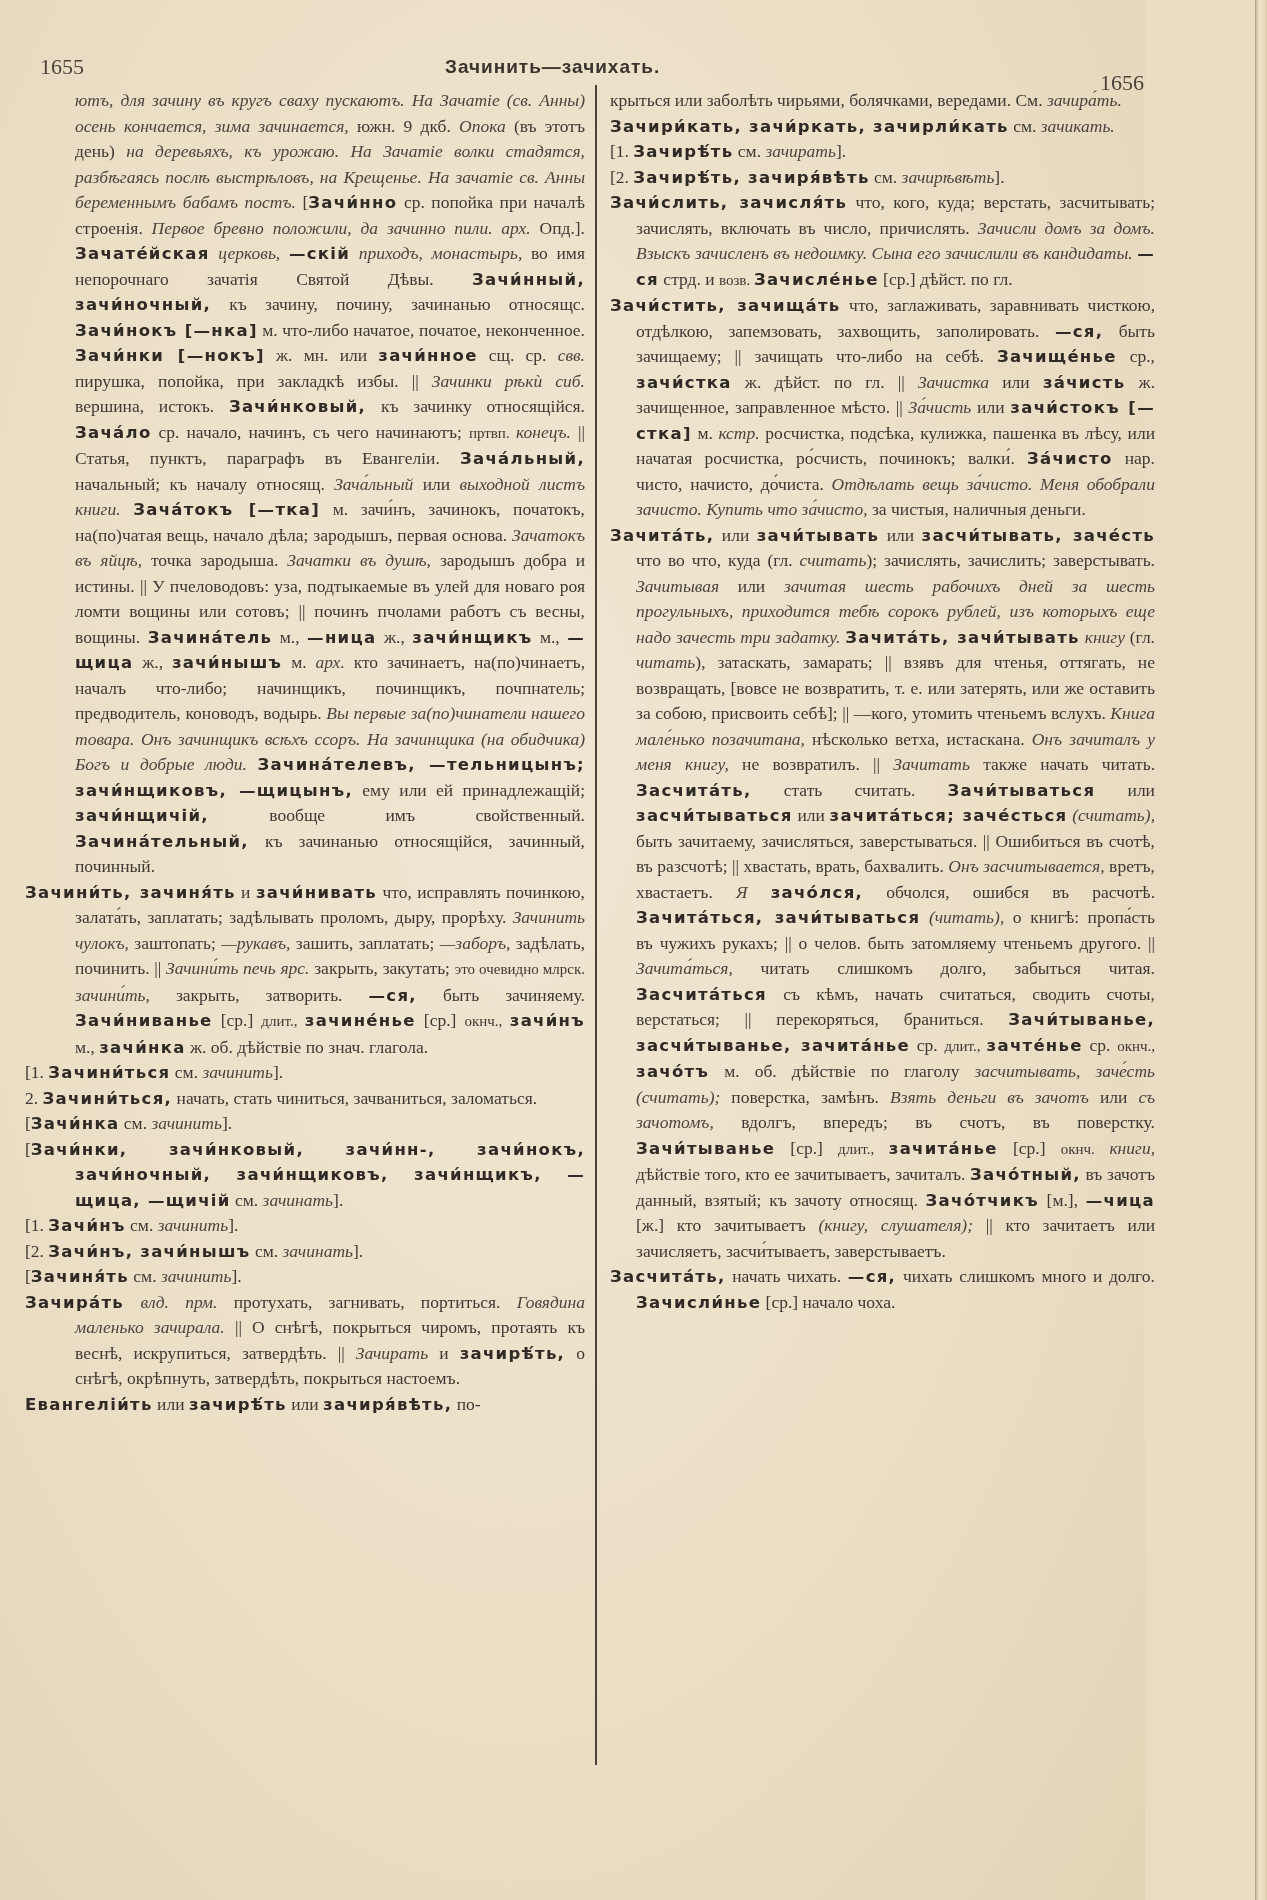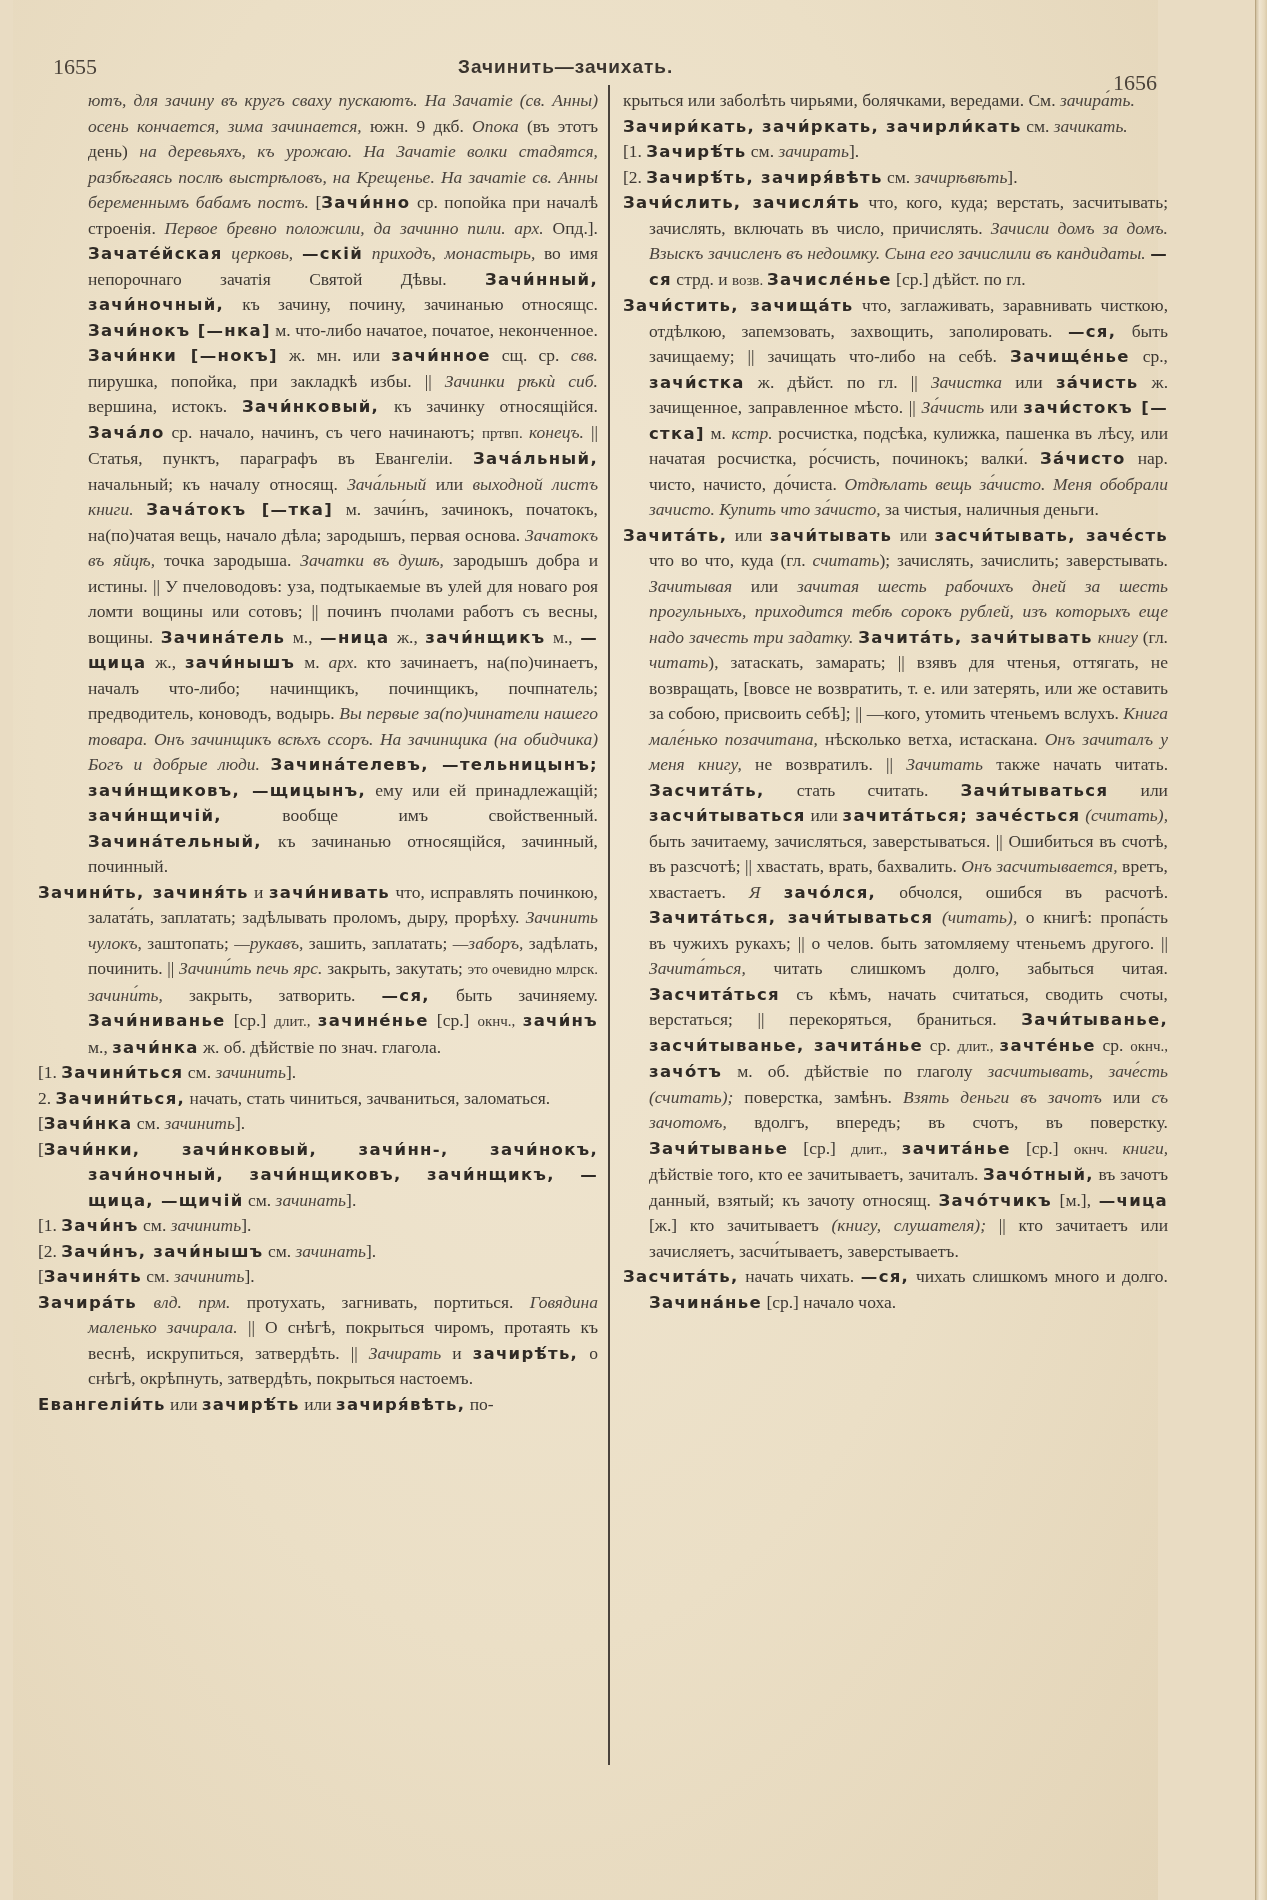--- a/index.html
+++ b/index.html
@@ -6,21 +6,20 @@
   body {
     width: 1267px; height: 1900px; overflow: hidden;
     background: #e9dcc3;
     font-family: "DejaVu Serif", "Liberation Serif", serif;
     color: #3d3833;
     position: relative;
   }
   .page {
     position: absolute; left: 0; top: 0; width: 1145px; height: 1900px;
     background: radial-gradient(ellipse at 45% 40%, #f0e6d2 0%, #ebdfc6 55%, #e3d4b7 100%);
-    margin-left: 13px;
   }
   .page-edge {
     position: absolute; left: 1255px; top: 0; width: 12px; height: 1900px;
     background: linear-gradient(90deg, #cfbf9f 0%, #efe4cf 30%, #e6d8bc 70%, #d7c6a4 100%);
     border-left: 1px solid #b9a682;
   }
   .header {
     position: absolute; top: 52px; left: 0; width: 1255px; height: 40px;
   }
   .pno { position: absolute; font-family: "Liberation Serif", serif; font-size: 22px; color: #4a423a; }
@@ -77,16 +76,16 @@
     </div>
   <div class="col-rule"></div>
   <div class="col right">
       <p class="entry"><span class="seg-n">    крыться или заболѣть чирьями, болячками, вередами. См. </span><span class="seg-i">зачира́ть.</span></p>
       <p class="entry hang"><span class="seg-b">Зачири́кать, зачи́ркать, зачирли́кать</span><span class="seg-n"> см. </span><span class="seg-i">зачикать.</span></p>
       <p class="entry hang"><span class="seg-n">[1. </span><span class="seg-b">Зачирѣ́ть</span><span class="seg-n"> см. </span><span class="seg-i">зачирать</span><span class="seg-n">].</span></p>
       <p class="entry hang"><span class="seg-n">[2. </span><span class="seg-b">Зачирѣ́ть, зачиря́вѣть</span><span class="seg-n"> см. </span><span class="seg-i">зачирѣвѣть</span><span class="seg-n">].</span></p>
       <p class="entry hang"><span class="seg-b">Зачи́слить, зачисля́ть</span><span class="seg-n"> что, кого, куда; верстать, засчитывать; зачислять, включать въ число, причислять. </span><span class="seg-i">Зачисли домъ за домъ. Взыскъ зачисленъ въ недоимку. Сына его зачислили въ кандидаты.</span><span class="seg-n"> </span><span class="seg-b">—ся</span><span class="seg-n"> стрд. и </span><span class="seg-s">возв. </span><span class="seg-b">Зачисле́нье</span><span class="seg-n"> [ср.] дѣйст. по гл.</span></p>
       <p class="entry hang"><span class="seg-b">Зачи́стить, зачища́ть</span><span class="seg-n"> что, заглаживать, заравнивать чисткою, отдѣлкою, запемзовать, захвощить, заполировать. </span><span class="seg-b">—ся,</span><span class="seg-n"> быть зачищаему; || зачищать что-либо на себѣ. </span><span class="seg-b">Зачище́нье</span><span class="seg-n"> ср., </span><span class="seg-b">зачи́стка</span><span class="seg-n"> ж. дѣйст. по гл. || </span><span class="seg-i">Зачистка</span><span class="seg-n"> или </span><span class="seg-b">за́чисть</span><span class="seg-n"> ж. зачищенное, заправленное мѣсто. || </span><span class="seg-i">За́чисть</span><span class="seg-n"> или </span><span class="seg-b">зачи́стокъ [—стка]</span><span class="seg-n"> м. </span><span class="seg-i">кстр.</span><span class="seg-n"> росчистка, подсѣка, кулижка, пашенка въ лѣсу, или начатая росчистка, ро́счисть, починокъ; валки́. </span><span class="seg-b">За́чисто</span><span class="seg-n"> нар. чисто, начисто, до́чиста. </span><span class="seg-i">Отдѣлать вещь за́чисто. Меня обобрали зачисто. Купить что за́чисто,</span><span class="seg-n"> за чистыя, наличныя деньги.</span></p>
       <p class="entry hang"><span class="seg-b">Зачита́ть,</span><span class="seg-n"> или </span><span class="seg-b">зачи́тывать</span><span class="seg-n"> или </span><span class="seg-b">засчи́тывать, заче́сть</span><span class="seg-n"> что во что, куда (гл. </span><span class="seg-i">считать</span><span class="seg-n">); зачислять, зачислить; заверстывать. </span><span class="seg-i">Зачитывая</span><span class="seg-n"> или </span><span class="seg-i">зачитая шесть рабочихъ дней за шесть прогульныхъ, приходится тебѣ сорокъ рублей, изъ которыхъ еще надо зачесть три задатку.</span><span class="seg-n"> </span><span class="seg-b">Зачита́ть, зачи́тывать</span><span class="seg-i"> книгу</span><span class="seg-n"> (гл. </span><span class="seg-i">читать</span><span class="seg-n">), затаскать, замарать; || взявъ для чтенья, оттягать, не возвращать, [вовсе не возвратить, т. е. или затерять, или же оставить за собою, присвоить себѣ]; || —кого, утомить чтеньемъ вслухъ. </span><span class="seg-i">Книга мале́нько позачитана,</span><span class="seg-n"> нѣсколько ветха, истаскана. </span><span class="seg-i">Онъ зачиталъ у меня книгу,</span><span class="seg-n"> не возвратилъ. || </span><span class="seg-i">Зачитать</span><span class="seg-n"> также начать читать. </span><span class="seg-b">Засчита́ть,</span><span class="seg-n"> стать считать. </span><span class="seg-b">Зачи́тываться</span><span class="seg-n"> или </span><span class="seg-b">засчи́тываться</span><span class="seg-n"> или </span><span class="seg-b">зачита́ться; заче́сться</span><span class="seg-i"> (считать),</span><span class="seg-n"> быть зачитаему, зачисляться, заверстываться. || Ошибиться въ счотѣ, въ разсчотѣ; || хвастать, врать, бахвалить. </span><span class="seg-i">Онъ засчитывается,</span><span class="seg-n"> вретъ, хвастаетъ. </span><span class="seg-i">Я</span><span class="seg-n"> </span><span class="seg-b">зачо́лся,</span><span class="seg-n"> обчолся, ошибся въ расчотѣ. </span><span class="seg-b">Зачита́ться, зачи́тываться</span><span class="seg-i"> (читать),</span><span class="seg-n"> о книгѣ: пропа́сть въ чужихъ рукахъ; || о челов. быть затомляему чтеньемъ другого. || </span><span class="seg-i">Зачита́ться,</span><span class="seg-n"> читать слишкомъ долго, забыться читая. </span><span class="seg-b">Засчита́ться</span><span class="seg-n"> съ кѣмъ, начать считаться, сводить счоты, верстаться; || перекоряться, браниться. </span><span class="seg-b">Зачи́тыванье, засчи́тыванье, зачита́нье</span><span class="seg-n"> ср. </span><span class="seg-s">длит., </span><span class="seg-b">зачте́нье</span><span class="seg-n"> ср. </span><span class="seg-s">окнч., </span><span class="seg-b">зачо́тъ</span><span class="seg-n"> м. об. дѣйствіе по глаголу </span><span class="seg-i">засчитывать, заче́сть (считать);</span><span class="seg-n"> поверстка, замѣнъ. </span><span class="seg-i">Взять деньги въ зачотъ</span><span class="seg-n"> или </span><span class="seg-i">съ зачотомъ,</span><span class="seg-n"> вдолгъ, впередъ; въ счотъ, въ поверстку. </span><span class="seg-b">Зачи́тыванье</span><span class="seg-n"> [ср.] </span><span class="seg-s">длит., </span><span class="seg-b">зачита́нье</span><span class="seg-n"> [ср.] </span><span class="seg-s">окнч. </span><span class="seg-i">книги,</span><span class="seg-n"> дѣйствіе того, кто ее зачитываетъ, зачиталъ. </span><span class="seg-b">Зачо́тный,</span><span class="seg-n"> въ зачотъ данный, взятый; къ зачоту относящ. </span><span class="seg-b">Зачо́тчикъ</span><span class="seg-n"> [м.], </span><span class="seg-b">—чица</span><span class="seg-n"> [ж.] кто зачитываетъ </span><span class="seg-i">(книгу, слушателя);</span><span class="seg-n"> || кто зачитаетъ или зачисляетъ, засчи́тываетъ, заверстываетъ.</span></p>
-      <p class="entry hang"><span class="seg-b">Засчита́ть,</span><span class="seg-n"> начать чихать. </span><span class="seg-b">—ся,</span><span class="seg-n"> чихать слишкомъ много и долго. </span><span class="seg-b">Зачина́нье</span><span class="seg-n"> [ср.] начало чоха.</span></p>
+      <p class="entry hang"><span class="seg-b">Засчита́ть,</span><span class="seg-n"> начать чихать. </span><span class="seg-b">—ся,</span><span class="seg-n"> чихать слишкомъ много и долго. </span><span class="seg-b">Зачисли́нье</span><span class="seg-n"> [ср.] начало чоха.</span></p>
     </div>
 </div>
 <div class="page-edge"></div>
 
 </body></html>

